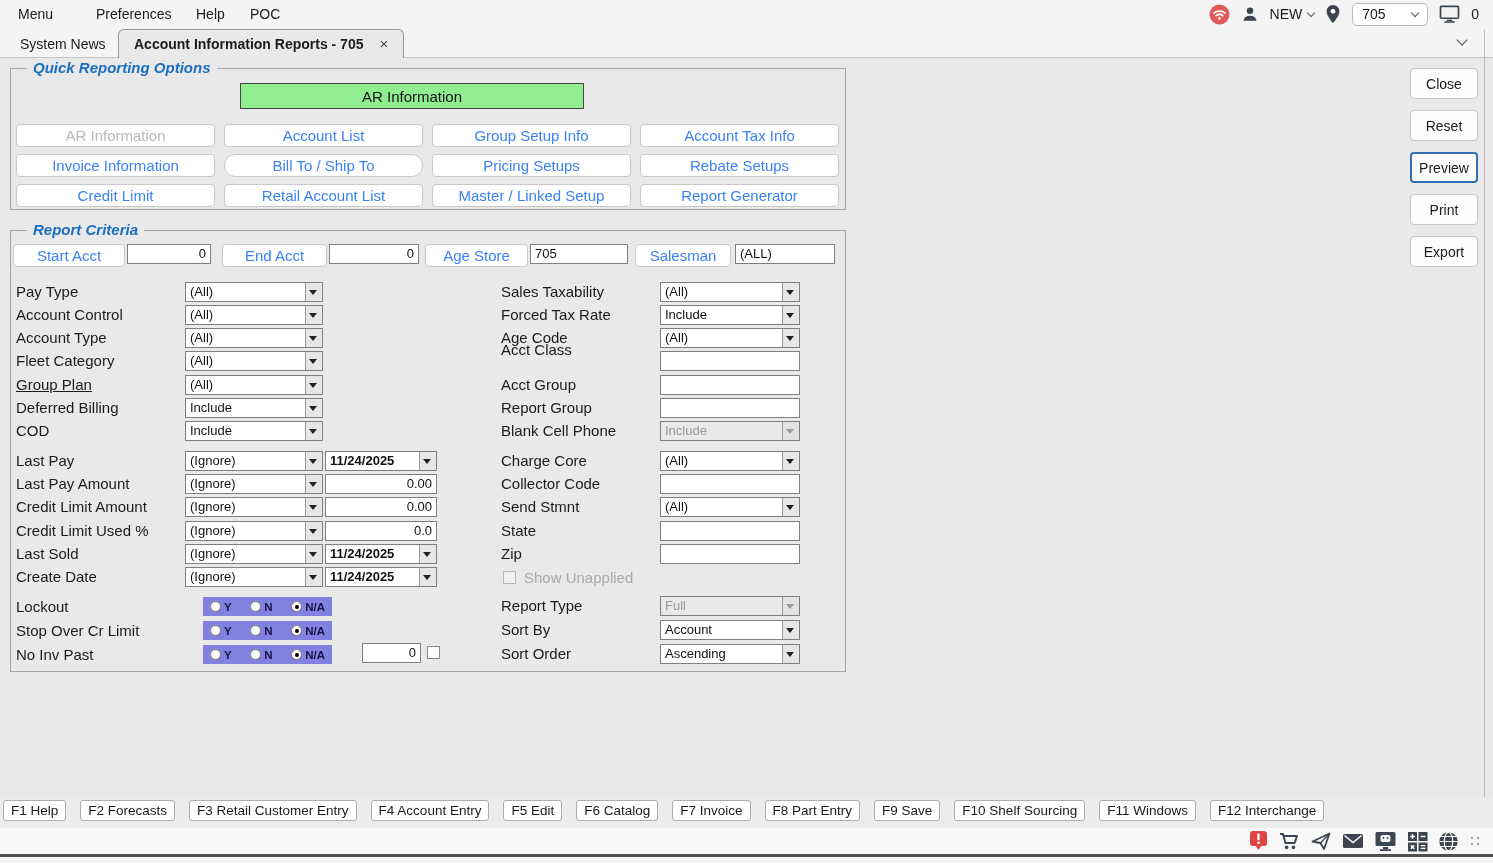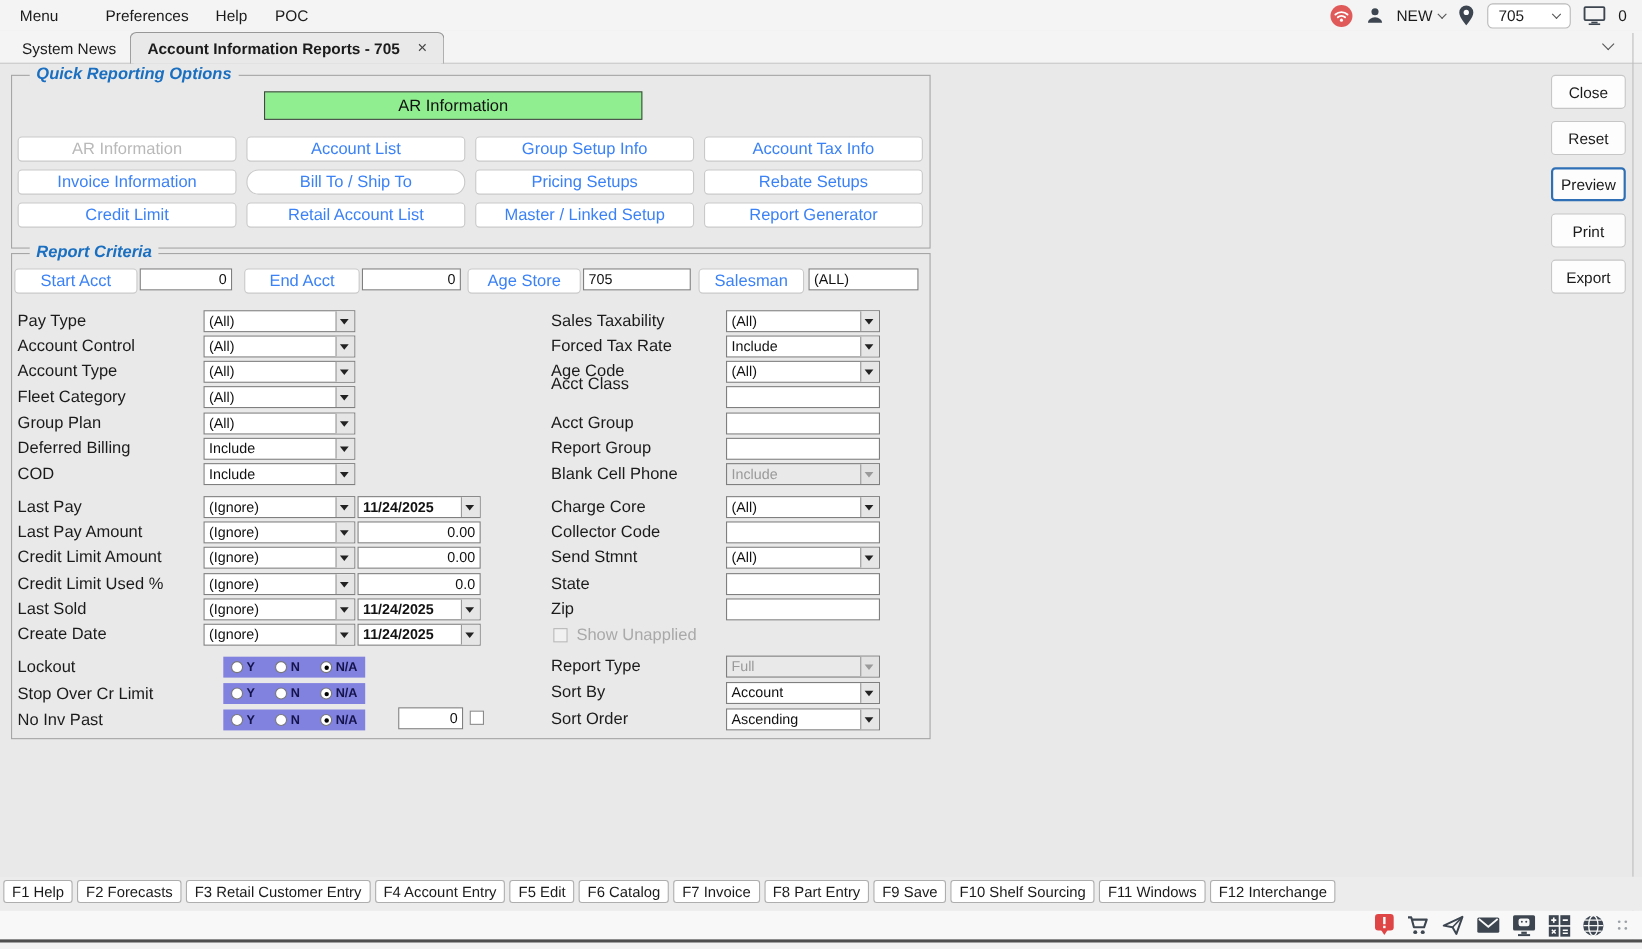--- a/index.html
+++ b/index.html
@@ -52,21 +52,21 @@
   .rdot.sel::after{content:"";position:absolute;left:2.5px;top:2.5px;width:4px;height:4px;border-radius:50%;background:#000;}
   .rlab{font-size:11.5px;font-weight:bold;color:#14144a;}
   .checkbox{position:absolute;width:13px;height:13px;background:#fff;border:1px solid #8a8a8a;box-sizing:border-box;}
   .checkbox.dis{border-color:#b8b8b8;background:#f1f1f1;}
   
   .action-btn{position:absolute;left:1410px;width:68px;height:31px;background:#fdfdfd;border:1px solid #c6c6c6;border-radius:4px;
        font-size:14px;display:flex;align-items:center;justify-content:center;box-sizing:border-box;}
   .action-btn.focus{border:2px solid #2e6fb5;}
   
   .fbar{position:absolute;left:0;top:797px;width:100%;height:31px;background:#ececec;}
-  .fkeys{position:absolute;left:3px;top:3px;display:flex;gap:4px;}
+  .fkeys{position:absolute;left:3px;top:3px;display:flex;gap:14px;}
   .fkey{background:#fff;border:1px solid #aeaeae;border-radius:3px;font-size:13.5px;color:#1b1b1b;padding:2px 7px;white-space:nowrap;}
   .statusbar{position:absolute;left:0;top:828px;width:100%;height:26px;background:#f8f8f8;}
   .sicons{position:absolute;right:12px;top:2px;display:flex;gap:10px;align-items:center;height:22px;}
   .darkline{position:absolute;left:0;top:854px;width:100%;height:3px;background:#4f4f4f;}
   .bottomstrip{position:absolute;left:0;top:857px;width:100%;height:6px;background:#f2f2f2;}
   .winborder{position:absolute;left:1484px;top:30px;width:1px;height:824px;background:#bdbdbd;}
   svg{display:block;}
 </style>
 </head>
 <body>
@@ -122,21 +122,21 @@
   <div class="tabbar">
     <span class="tab-inactive">System News</span>
     <span class="tab-active">
       <span>Account Information Reports - 705</span>
       <span class="tab-close">×</span>
     </span>
   </div>
   <span class="under-chev chev"></span>
   <div class="winborder"></div>
 
-  <div class="groupbox" style="left:10px;top:68px;width:836px;height:158px;">
+  <div class="groupbox" style="left:10px;top:68px;width:836px;height:142px;">
     <span class="grouplabel">Quick Reporting Options</span>
   </div>
   <div class="banner" style="left:240px;top:83px;width:344px;height:26px;">AR Information</div>
 
   <div class="btn dis" style="left:16px;top:124px;width:199px;">AR Information</div>
   <div class="btn" style="left:224px;top:124px;width:199px;">Account List</div>
   <div class="btn" style="left:432px;top:124px;width:199px;">Group Setup Info</div>
   <div class="btn" style="left:640px;top:124px;width:199px;">Account Tax Info</div>
   <div class="btn" style="left:16px;top:154px;width:199px;">Invoice Information</div>
   <div class="btn" style="left:224px;top:154px;width:199px;border-radius:11px;">Bill To / Ship To</div>
@@ -173,21 +173,21 @@
   <span class="flabel" style="left:16px;top:328px;">Account Type</span>
   <div class="combo" style="left:185px;top:328px;width:138px;">
     <span class="cv">(All)</span>
       <span class="ca"></span>
   </div>
   <span class="flabel" style="left:16px;top:351px;">Fleet Category</span>
   <div class="combo" style="left:185px;top:351px;width:138px;">
     <span class="cv">(All)</span>
       <span class="ca"></span>
   </div>
-  <span class="flabel" style="left:16px;top:375px;">Group Plan</span>
+  <span class="flabel" style="left:16px;top:375px;text-decoration:underline;">Group Plan</span>
   <div class="combo" style="left:185px;top:375px;width:138px;">
     <span class="cv">(All)</span>
       <span class="ca"></span>
   </div>
   <span class="flabel" style="left:16px;top:398px;">Deferred Billing</span>
   <div class="combo" style="left:185px;top:398px;width:138px;">
     <span class="cv">Include</span>
       <span class="ca"></span>
   </div>
   <span class="flabel" style="left:16px;top:421px;">COD</span>

